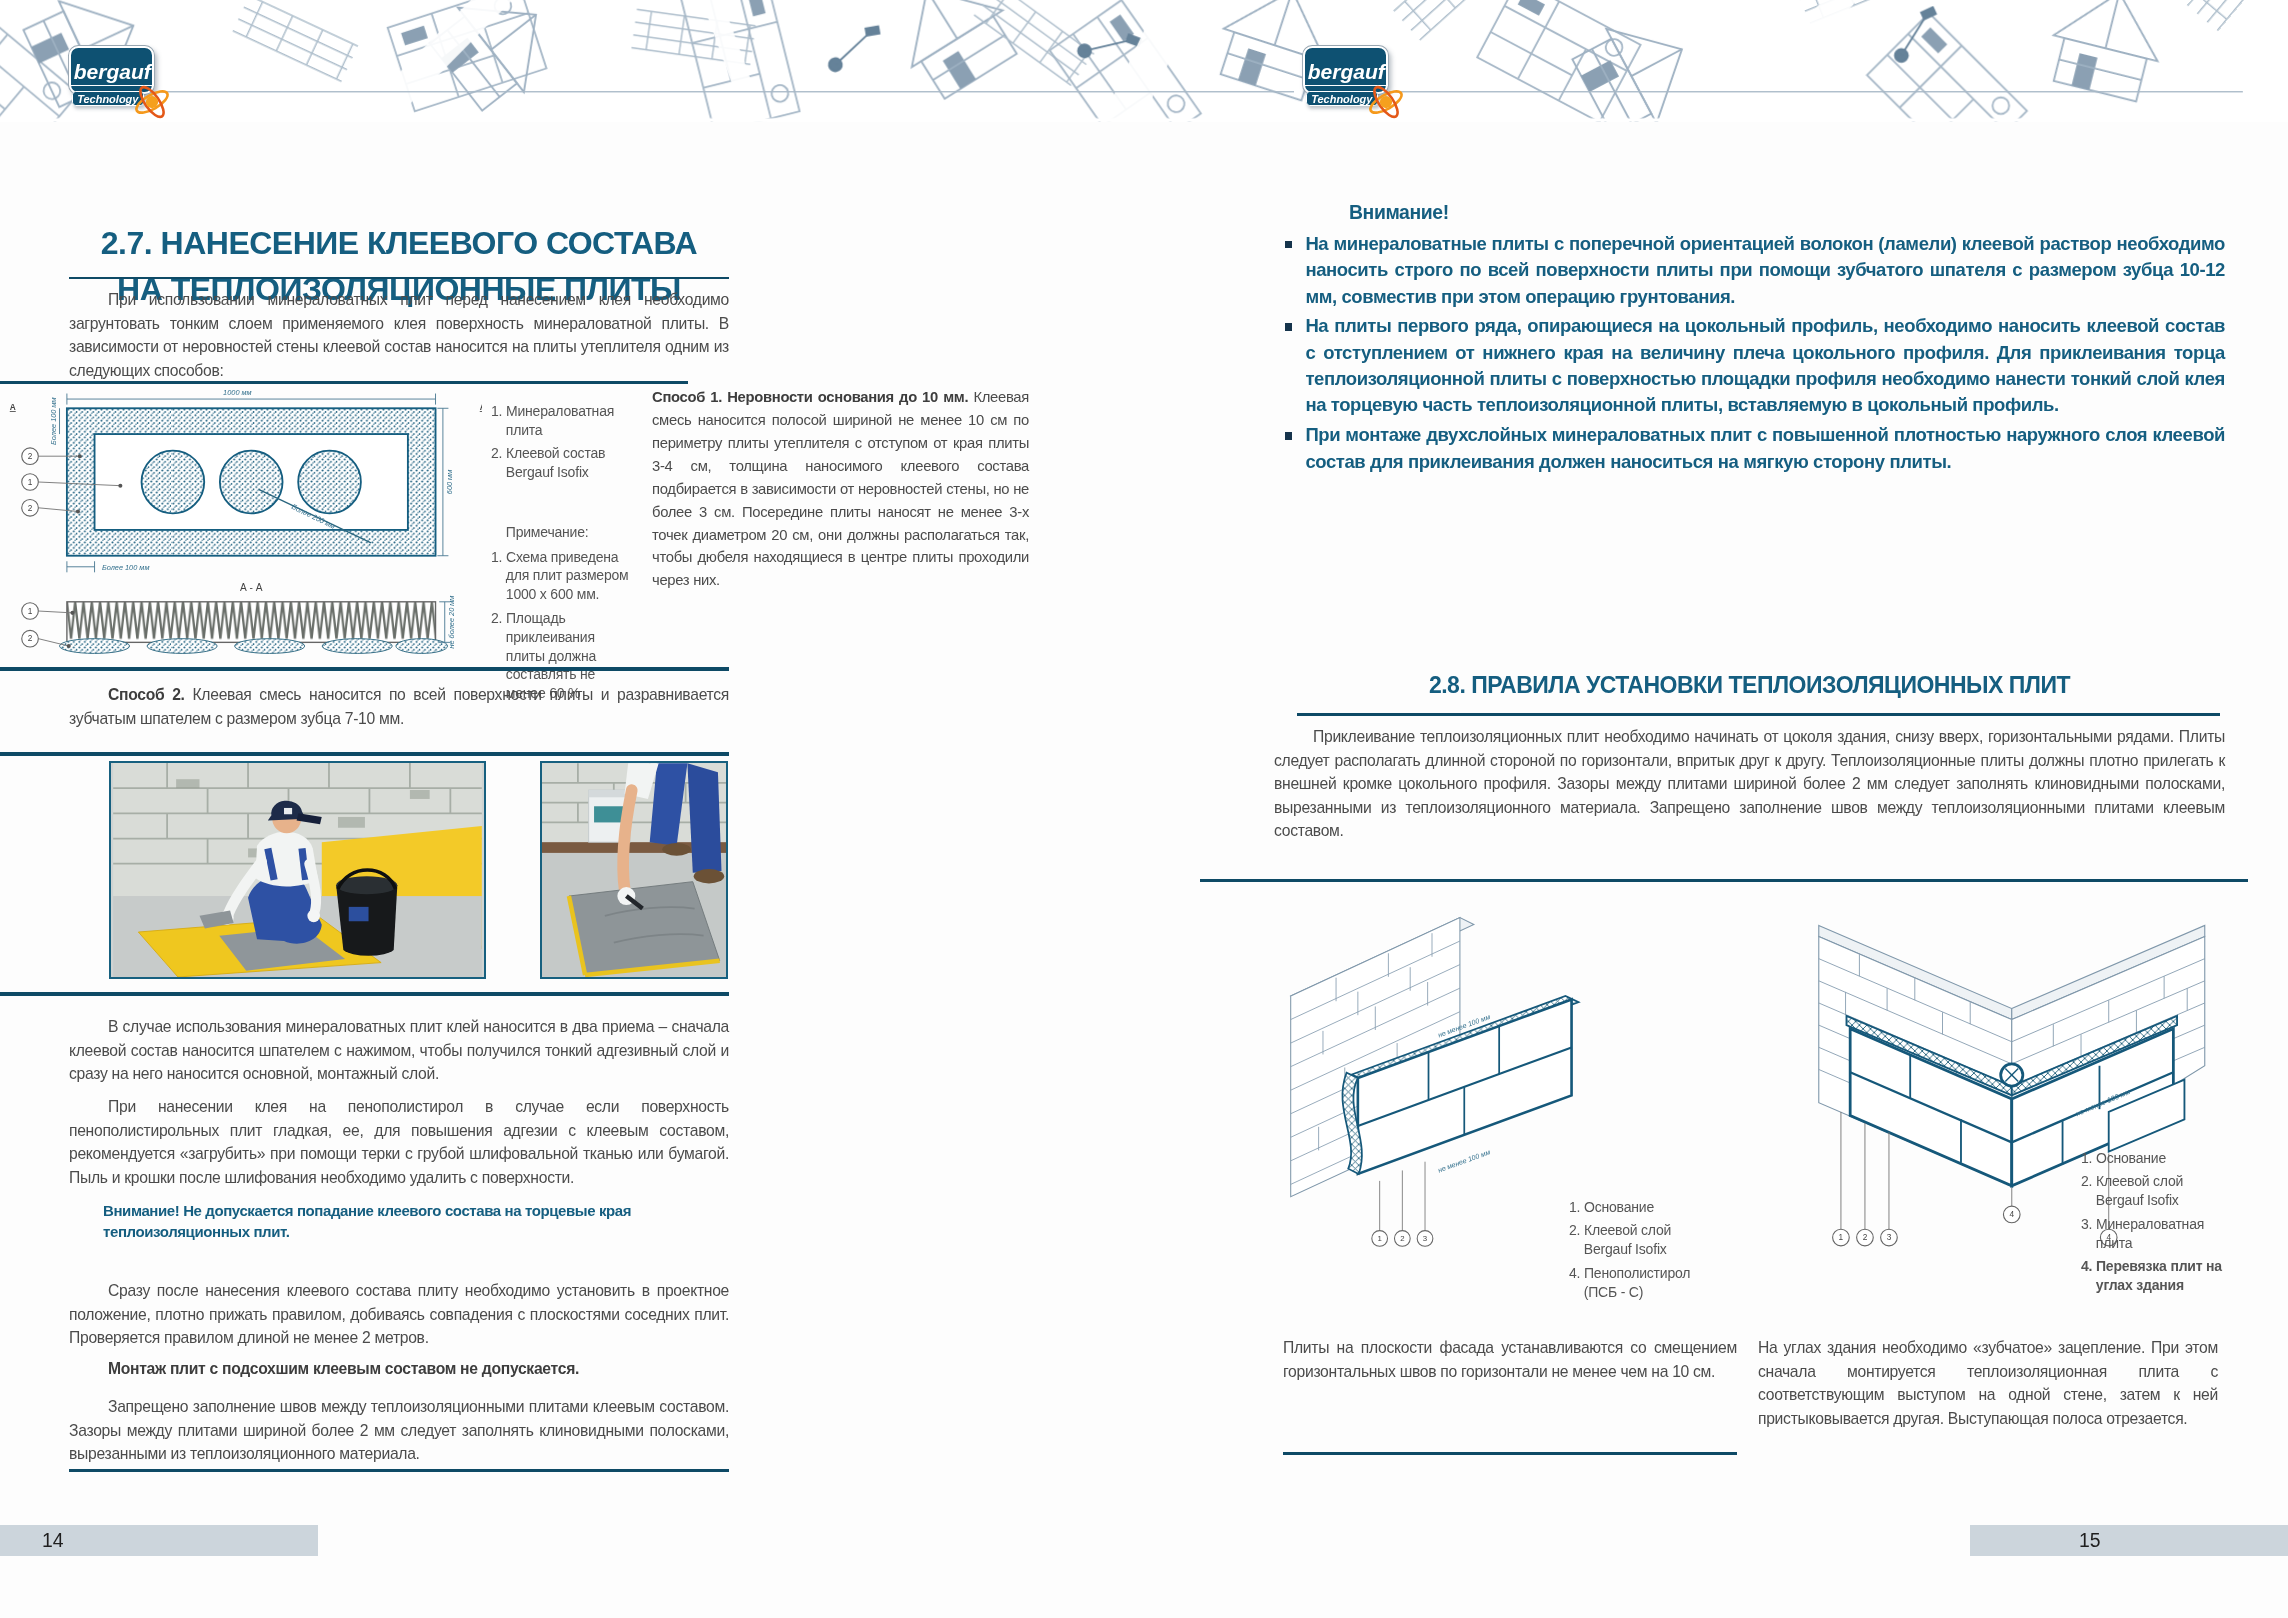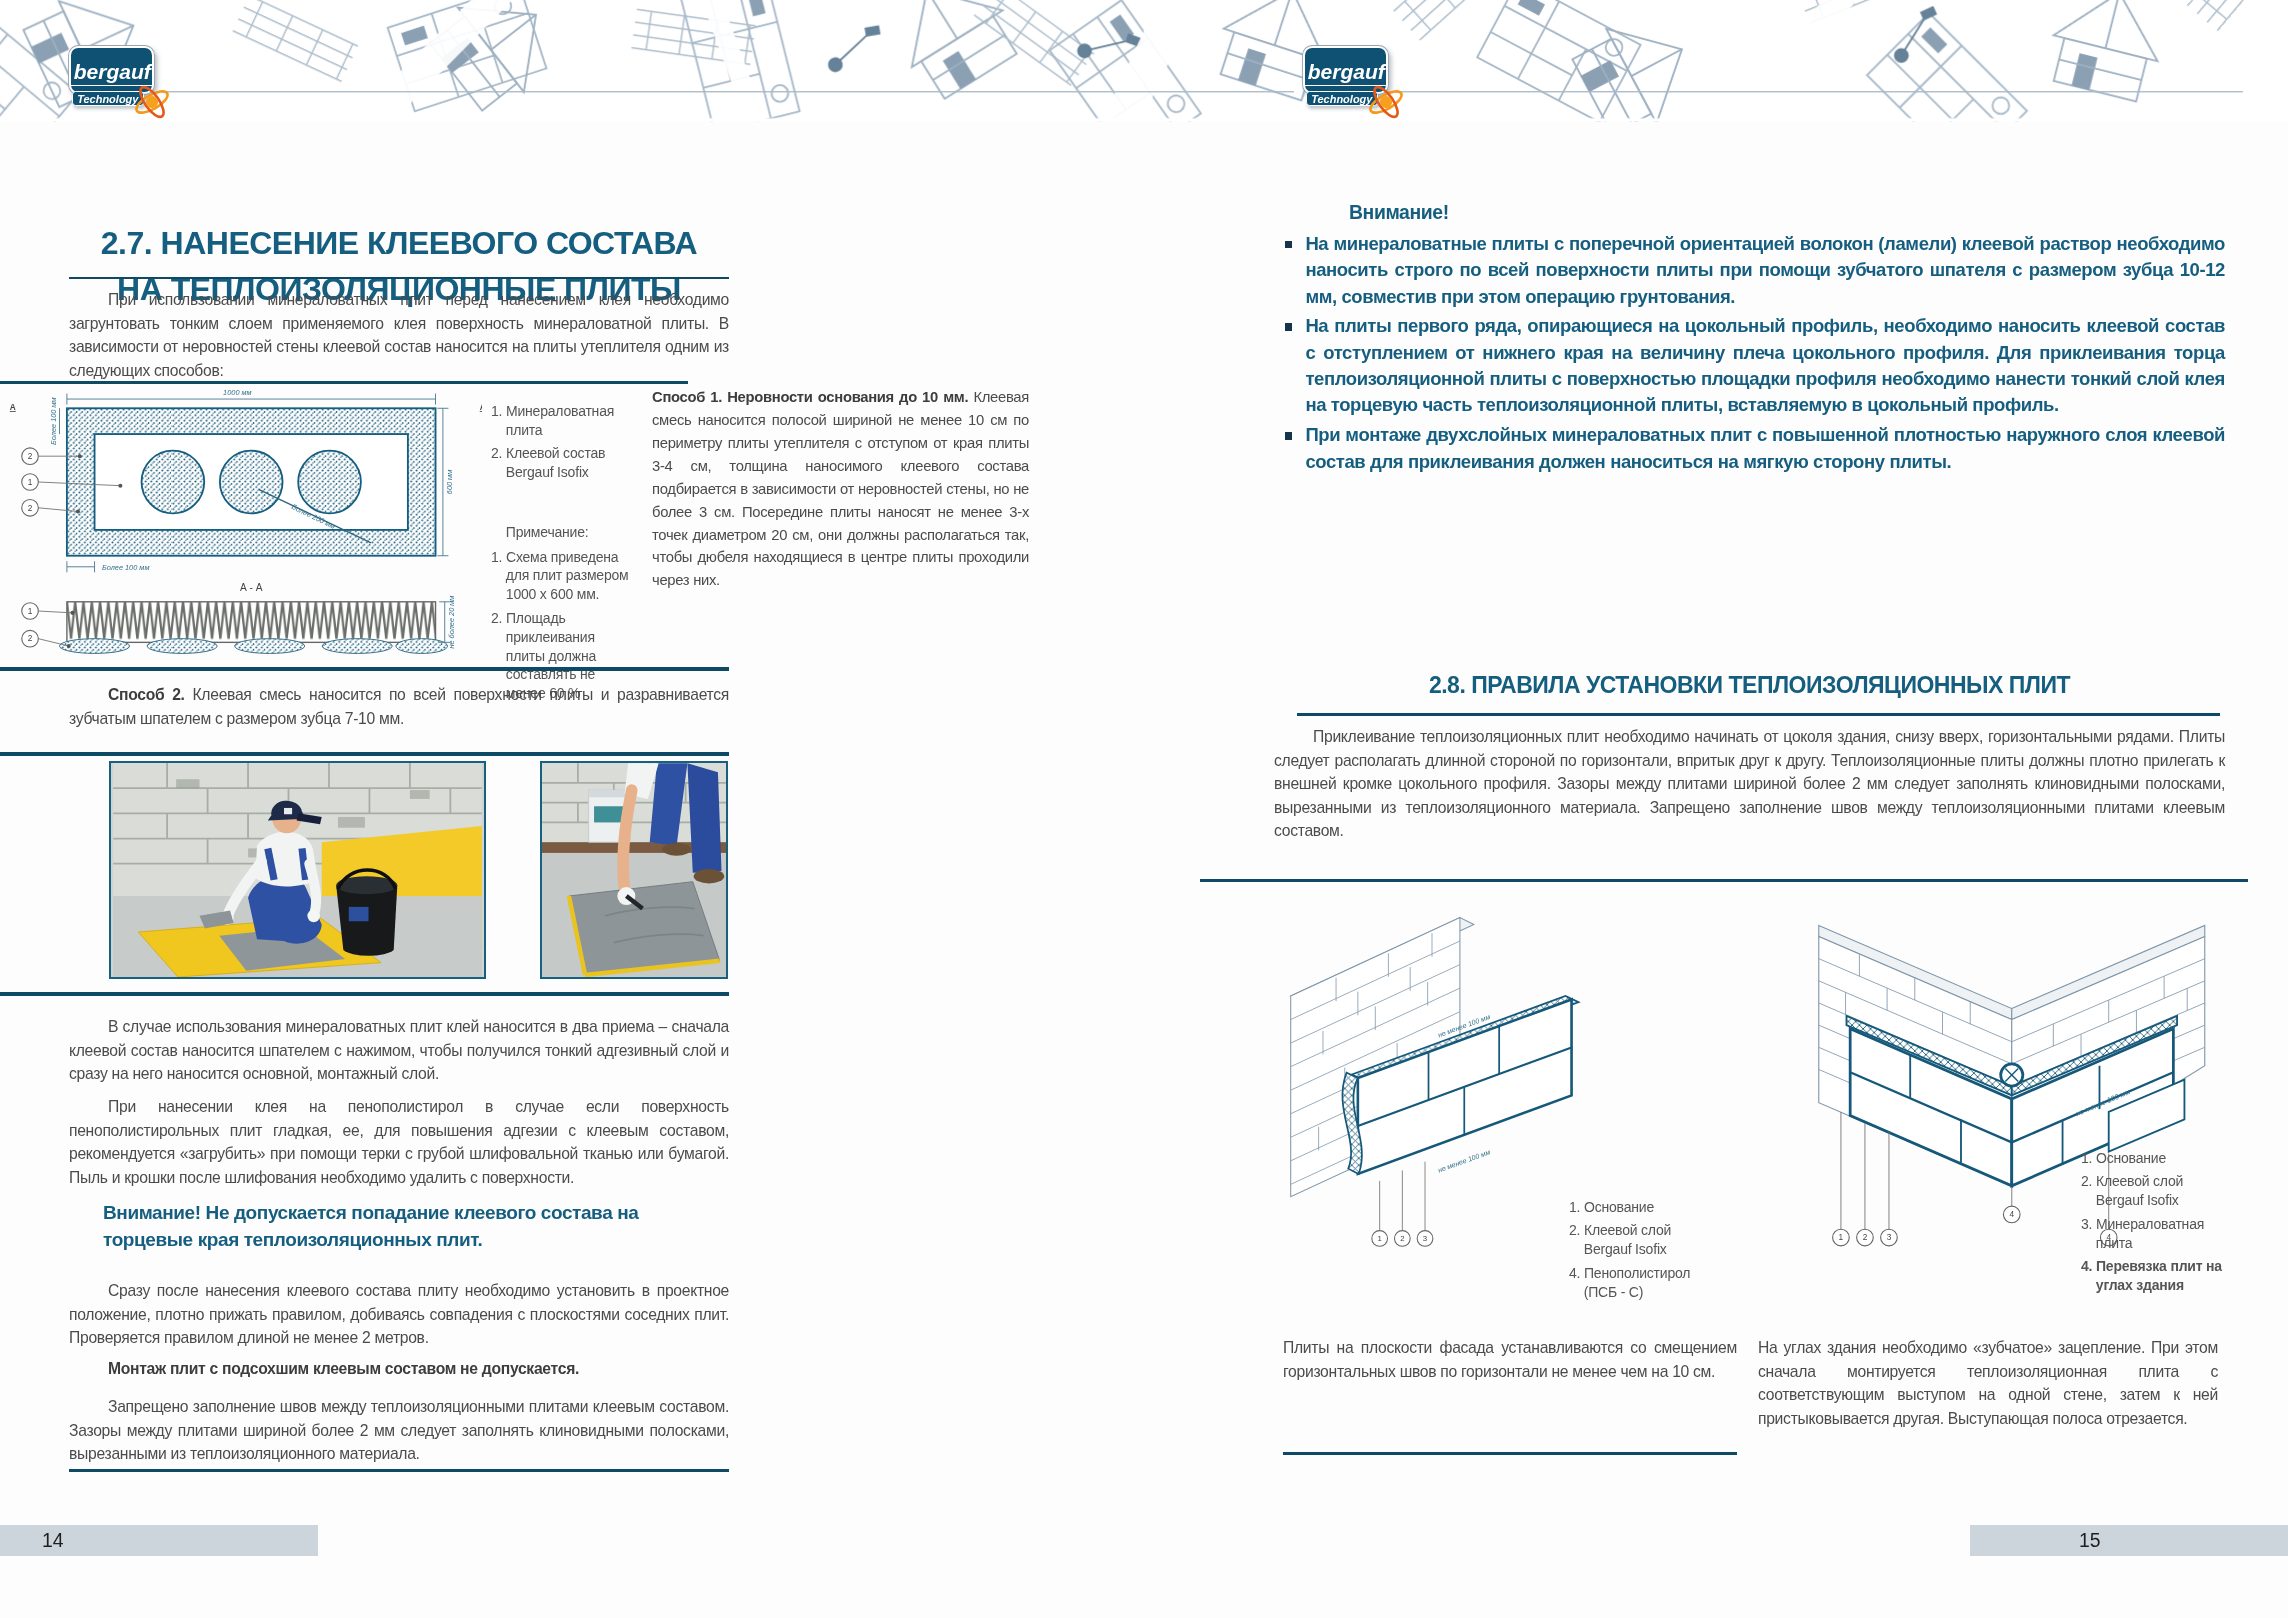--- a/index.html
+++ b/index.html
@@ -327,21 +327,21 @@
       <line x1="94" y1="148" x2="112" y2="162" stroke="#22262b" stroke-width="5"></line>
     </svg>
   </div>
 
   <div class="rule" style="left:0;top:992px;width:729px;height:3.7px;"></div>
 
   <div class="para indent" style="left:69px;top:1015px;width:660px;">В случае использования минераловатных плит клей наносится в два приема – сначала клеевой состав наносится шпателем с нажимом, чтобы получился тонкий адгезивный слой и сразу на него наносится основной, монтажный слой.</div>
 
   <div class="para indent" style="left:69px;top:1095px;width:660px;">При нанесении клея на пенополистирол в случае если поверхность пенополистирольных плит гладкая, ее, для повышения адгезии с клеевым составом, рекомендуется «загрубить» при помощи терки с грубой шлифовальной тканью или бумагой. Пыль и крошки после шлифования необходимо удалить с поверхности.</div>
 
-  <div class="abs teal b" style="left:103px;top:1200px;width:600px;font-size:19px;line-height:1.4;letter-spacing:-0.4px;">Внимание! Не допускается попадание клеевого состава на торцевые края теплоизоляционных плит.</div>
+  <div class="abs teal b" style="left:103px;top:1200px;width:600px;font-size:15px;line-height:1.4;letter-spacing:-0.4px;">Внимание! Не допускается попадание клеевого состава на торцевые края теплоизоляционных плит.</div>
 
   <div class="para indent" style="left:69px;top:1279px;width:660px;">Сразу после нанесения клеевого состава плиту необходимо установить в проектное положение, плотно прижать правилом, добиваясь совпадения с плоскостями соседних плит. Проверяется правилом длиной не менее 2 метров.</div>
 
   <div class="abs b" style="left:108px;top:1360px;width:609px;font-size:15.7px;color:#3d3d3d;letter-spacing:-0.3px;">Монтаж плит с подсохшим клеевым составом не допускается.</div>
 
   <div class="para indent" style="left:69px;top:1395px;width:660px;">Запрещено заполнение швов между теплоизоляционными плитами клеевым составом. Зазоры между плитами шириной более 2 мм следует заполнять клиновидными полосками, вырезанными из теплоизоляционного материала.</div>
 
   <div class="rule" style="left:69px;top:1469px;width:660px;height:2.8px;"></div>
 
   <div class="pagebar" style="left:0;width:318px;">

